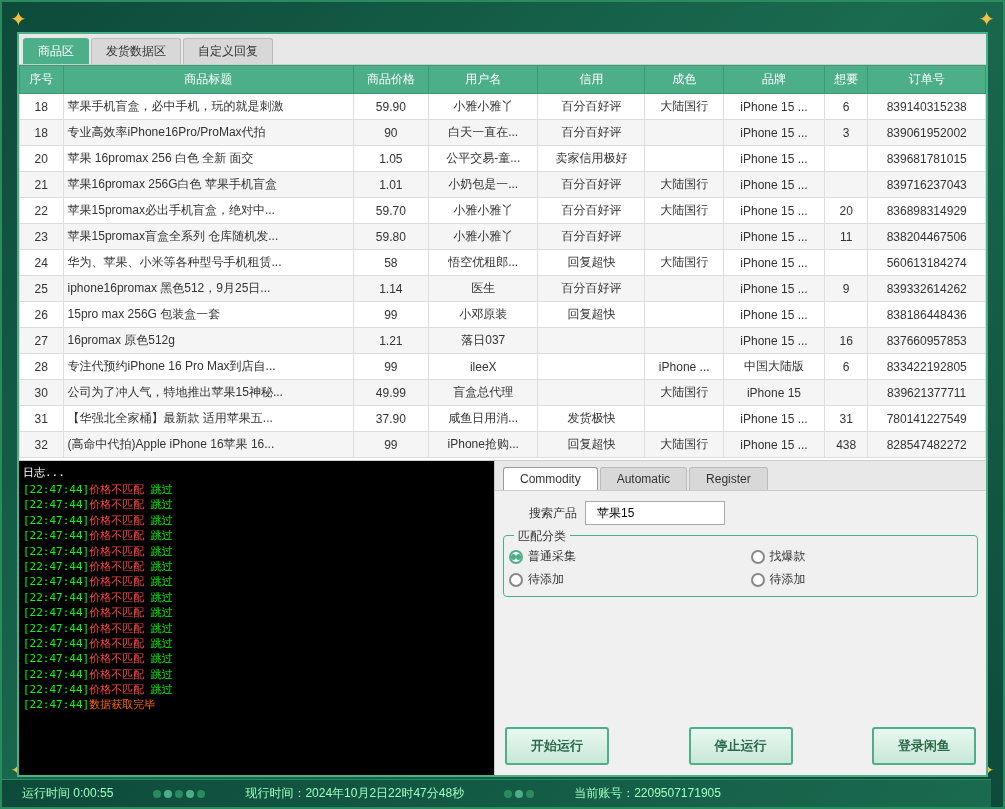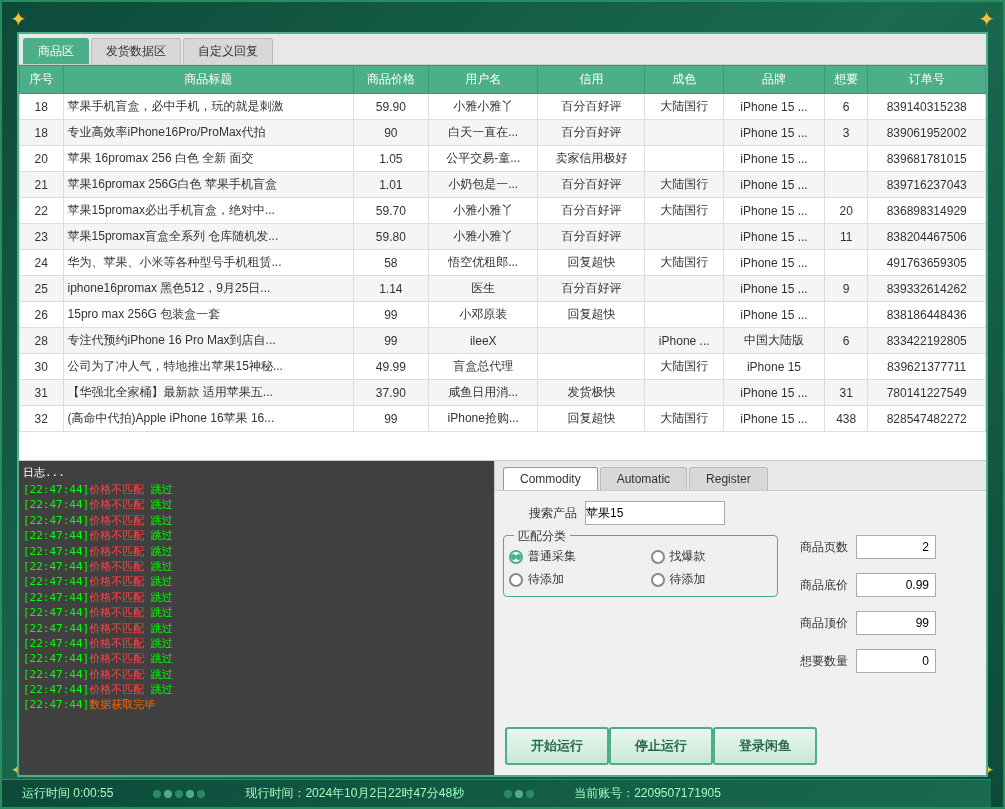--- a/index.html
+++ b/index.html
@@ -109,21 +109,21 @@
     
     .bottom-panel {
       display: flex;
       height: 315px;
       border-top: 1px solid #ccc;
     }
 
     
     .log-area {
       width: 475px;
-      background: #404040;
+      background: #000000;
       color: #0f0;
       font-size: 11px;
       padding: 4px;
       overflow-y: auto;
       flex-shrink: 0;
       font-family: Consolas, monospace;
     }
     .log-line { line-height: 1.4; }
     .log-time { color: #0f0; }
     .log-warn { color: #ff4444; }
@@ -164,21 +164,21 @@
     .form-label {
       width: 70px;
       text-align: right;
       margin-right: 8px;
       font-size: 12px;
       color: #333;
     }
     .form-input {
       border: 1px solid #aaa;
       background: white;
-      padding: 3px 0;
+      padding: 3px 11px;
       font-size: 12px;
       height: 24px;
     }
     .search-input { width: 140px; }
 
     
     .match-box {
       border: 1px solid #4caf8a;
       border-radius: 4px;
       padding: 8px 5px;
@@ -245,21 +245,21 @@
       background: white;
       padding: 3px 6px;
       font-size: 12px;
       height: 24px;
       text-align: right;
     }
 
     
     .button-row {
       display: flex;
-      justify-content: flex-start;
+      justify-content: space-between;
       padding: 10px;
       margin-top: auto;
     }
     .action-btn {
       padding: 8px 24px;
       border: 2px solid #4caf8a;
       background: linear-gradient(to bottom, #e8f8f0, #c8e8d8);
       color: #2a6a4a;
       font-size: 13px;
       cursor: pointer;
@@ -393,21 +393,21 @@
             </tr>
             <tr>
               <td>24</td>
               <td>华为、苹果、小米等各种型号手机租赁...</td>
               <td>58</td>
               <td>悟空优租郎...</td>
               <td>回复超快</td>
               <td>大陆国行</td>
               <td>iPhone 15 ...</td>
               <td></td>
-              <td>491763659305</td>
+              <td>560613184274</td>
             </tr>
             <tr>
               <td>25</td>
               <td>iphone16promax 黑色512，9月25日...</td>
               <td>1.14</td>
               <td>医生</td>
               <td>百分百好评</td>
               <td></td>
               <td>iPhone 15 ...</td>
               <td>9</td>
@@ -416,20 +416,31 @@
             <tr>
               <td>26</td>
               <td>15pro max 256G 包装盒一套</td>
               <td>99</td>
               <td>小邓原装</td>
               <td>回复超快</td>
               <td></td>
               <td>iPhone 15 ...</td>
               <td></td>
               <td>838186448436</td>
+            </tr>
+            <tr>
+              <td>27</td>
+              <td>16promax 原色512g</td>
+              <td>1.21</td>
+              <td>落日037</td>
+              <td></td>
+              <td></td>
+              <td>iPhone 15 ...</td>
+              <td>16</td>
+              <td>837660957853</td>
             </tr>
             <tr>
               <td>28</td>
               <td>专注代预约iPhone 16 Pro Max到店自...</td>
               <td>99</td>
               <td>ileeX</td>
               <td></td>
               <td>iPhone ...</td>
               <td>中国大陆版</td>
               <td>6</td>
@@ -531,38 +542,20 @@
                     <span>待添加</span>
                   </div>
                   <div class="radio-item">
                     <div class="radio-circle"></div>
                     <span>待添加</span>
                   </div>
                 </div>
               </div>
             </div>
 
-            <div style="width:200px; padding-left:10px; padding-top:6px;">
-              <div class="field-row">
-                <span class="field-label">商品页数</span>
-                <input class="field-input" type="text" value="2" style="">
-              </div>
-              <div class="field-row">
-                <span class="field-label">商品底价</span>
-                <input class="field-input" type="text" value="0.99" style="">
-              </div>
-              <div class="field-row">
-                <span class="field-label">商品顶价</span>
-                <input class="field-input" type="text" value="99" style="">
-              </div>
-              <div class="field-row">
-                <span class="field-label">想要数量</span>
-                <input class="field-input" type="text" value="0" style="">
-              </div>
-            </div>
           </div>
 
           <div class="button-row">
             <button class="action-btn">开始运行</button>
             <button class="action-btn">停止运行</button>
             <button class="action-btn">登录闲鱼</button>
           </div>
         </div>
       </div>
     </div>

